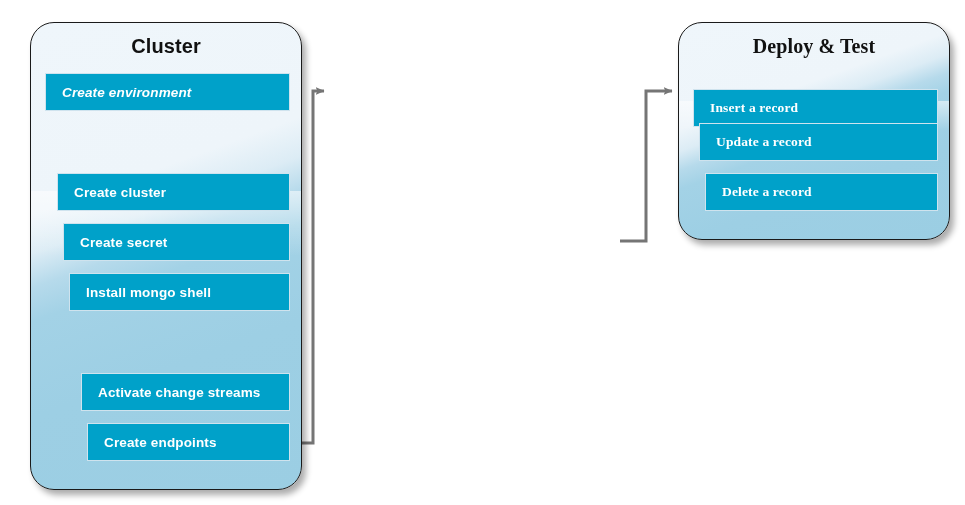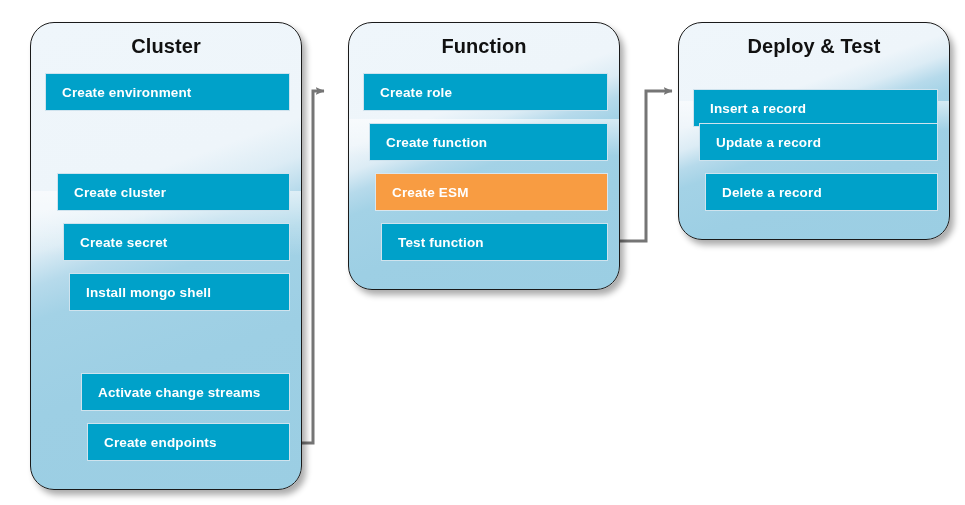--- a/index.html
+++ b/index.html
@@ -115,58 +115,42 @@
     </g>
 
     <g>
       <path d="M 620 241 L 646 241 L 646 91 L 672 91" fill="none" stroke="#757575" stroke-width="3" marker-end="url(#arrowhead)"></path>
     </g>
   </svg>
 
   <div class="panel" style="left:30px; top:22px; width:272px; height:468px;">
     <div class="panel-title">Cluster</div>
 
-    <div class="step" style="left:14px; top:50px; width:245px;">
+    <div class="step" style="left:14px; top:50px; width:245px;font-style:italic;">
       <span class="step-label">Create environment</span>
     </div>
     <div class="step" style="left:32px; top:200px; width:227px;">
       <span class="step-label">Create secret</span>
     </div>
     <div class="step" style="left:26px; top:150px; width:233px;">
       <span class="step-label">Create cluster</span>
     </div>
     <div class="step" style="left:38px; top:250px; width:221px;">
       <span class="step-label">Install mongo shell</span>
     </div>
     <div class="step" style="left:50px; top:350px; width:209px;">
       <span class="step-label">Activate change streams</span>
     </div>
     <div class="step" style="left:56px; top:400px; width:203px;">
       <span class="step-label">Create endpoints</span>
     </div>
   </div>
 
-  <div class="panel" style="left:348px; top:22px; width:272px; height:268px;">
-    <div class="panel-title">Function</div>
 
-    <div class="step" style="left:14px; top:50px; width:245px;">
-      <span class="step-label">Create role</span>
-    </div>
-    <div class="step" style="left:20px; top:100px; width:239px;">
-      <span class="step-label">Create function</span>
-    </div>
-    <div class="step highlight" style="left:26px; top:150px; width:233px;">
-      <span class="step-label">Create ESM</span>
-    </div>
-    <div class="step" style="left:32px; top:200px; width:227px;">
-      <span class="step-label">Test function</span>
-    </div>
-  </div>
-
-  <div class="panel" style="left:678px; top:22px; width:272px; height:218px;">
+  <div class="panel" style="left:678px; top:22px; width:272px; height:218px;font-family:Liberation Serif, serif;">
     <div class="panel-title">Deploy &amp; Test</div>
 
     <div class="step" style="left:14px; top:66px; width:245px;">
       <span class="step-label">Insert a record</span>
     </div>
     <div class="step" style="left:20px; top:100px; width:239px;">
       <span class="step-label">Update a record</span>
     </div>
     <div class="step" style="left:26px; top:150px; width:233px;">
       <span class="step-label">Delete a record</span>

